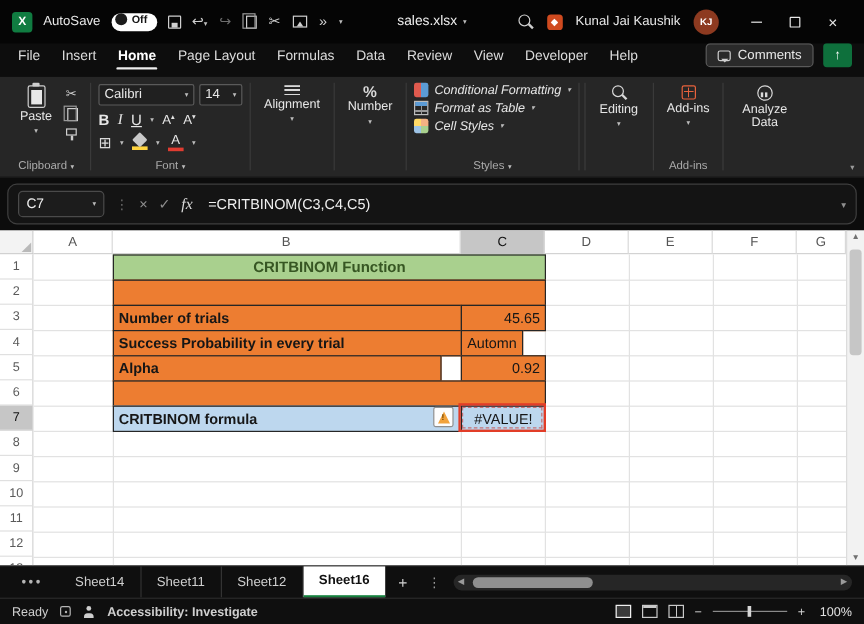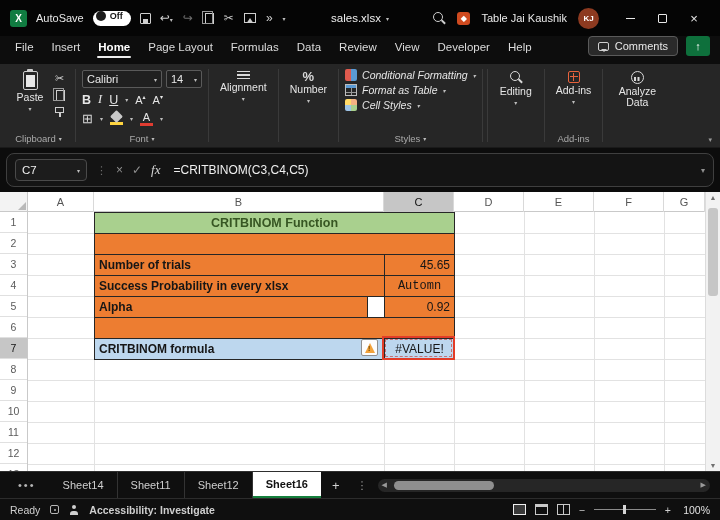--- a/index.html
+++ b/index.html
@@ -175,21 +175,21 @@
       <span>»</span>
       <span class="dd6">▾</span>
     </div>
     <div class="title-center">
       <span>sales.xlsx</span>
       <span class="dd6">▾</span>
     </div>
     <div class="tb-right">
       <span class="ic-mag"></span>
       <span class="badge">◆</span>
-      <span>Table Jai Kaushik</span>
+      <span>Kunal Jai Kaushik</span>
       <span class="avatar">KJ</span>
       <div class="winbtns">
         <span class="winbtn">
             <span class="ic-min"></span>
           </span>
         <span class="winbtn">
             <span class="ic-max"></span>
           </span>
         <span class="winbtn">×</span>
       </div>
@@ -436,22 +436,22 @@
         <div class="hline" style="top: 147px;"></div>
         <div class="hline" style="top: 168px;"></div>
         <div class="hline" style="top: 189px;"></div>
         <div class="hline" style="top: 210px;"></div>
         <div class="hline" style="top: 231px;"></div>
         <div class="hline" style="top: 252px;"></div>
         <div class="tcell title" style="left: 66px; top: 0px; width: 361px; height: 22px;">CRITBINOM Function</div>
         <div class="tcell orange" style="left: 66px; top: 21px; width: 361px; height: 22px;"></div>
         <div class="tcell lbl orange" style="left: 66px; top: 42px; width: 291px; height: 22px;">Number of trials</div>
         <div class="tcell val orange" style="left: 356px; top: 42px; width: 71px; height: 22px; text-align: right;">45.65</div>
-        <div class="tcell lbl orange" style="left: 66px; top: 63px; width: 291px; height: 22px;">Success Probability in every xlsx</div>
-        <div class="tcell val orange" style="left: 356px; top: 63px; width: 71px; height: 22px; text-align: center; font-family: Liberation Mono, monospace;">Automn</div>
+        <div class="tcell lbl orange" style="left: 66px; top: 63px; width: 291px; height: 22px;">Success Probability in every trial</div>
+        <div class="tcell val orange" style="left: 356px; top: 63px; width: 52px; height: 22px; text-align: center;">Automn</div>
         <div class="tcell lbl orange" style="left: 66px; top: 84px; width: 274px; height: 22px;">Alpha</div>
         <div class="tcell val orange" style="left: 356px; top: 84px; width: 71px; height: 22px; text-align: right;">0.92</div>
         <div class="tcell orange" style="left: 66px; top: 105px; width: 361px; height: 22px;"></div>
         <div class="tcell val blue" style="left: 356px; top: 126px; width: 71px; height: 22px; text-align: center;">#VALUE!</div>
         <div class="tcell lbl blue" style="left: 66px; top: 126px; width: 291px; height: 22px;">CRITBINOM formula</div>
         <div class="sel-box"></div>
         <div class="warn-btn">
           <span class="warn-tri"></span>
         </div>
       </div>

